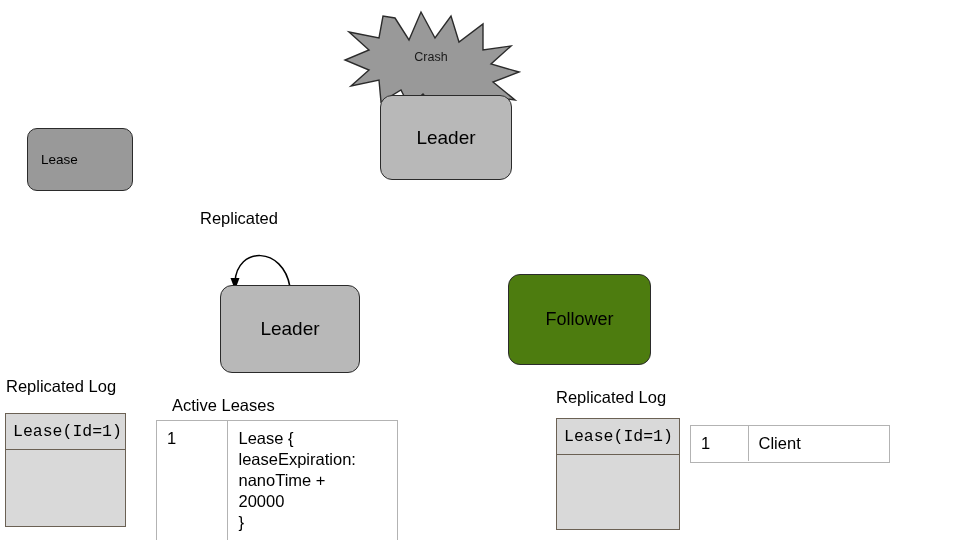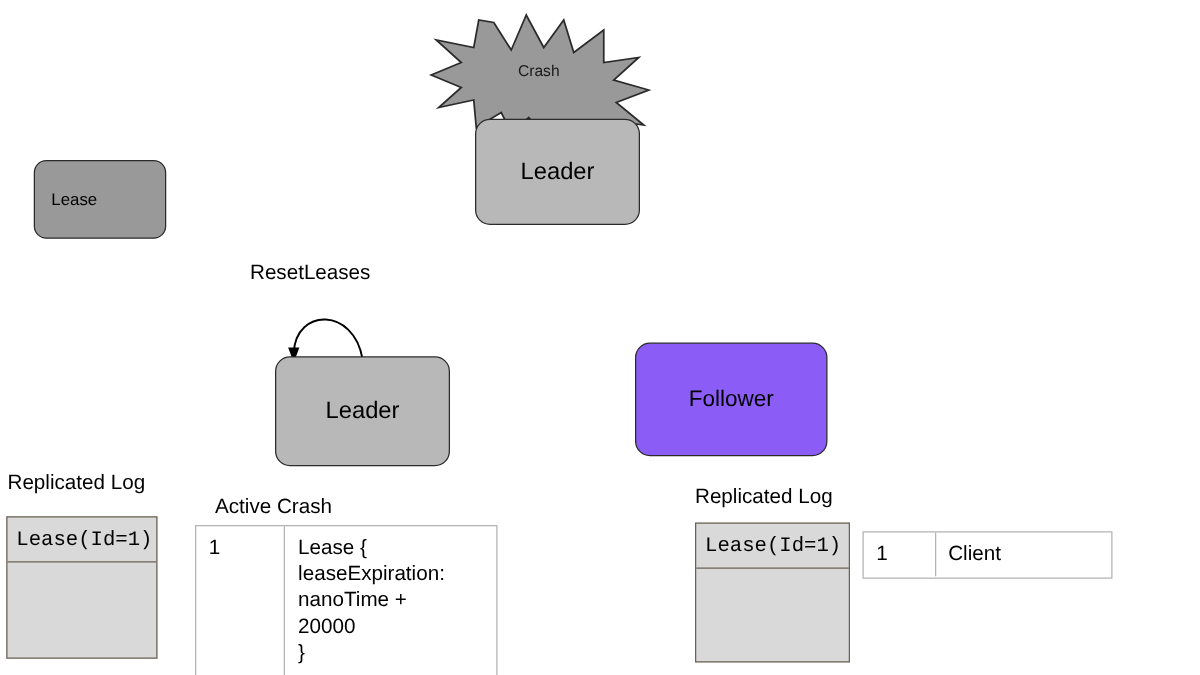--- a/index.html
+++ b/index.html
@@ -50,22 +50,22 @@
     font-size: 19px;
   }
   .node-leader-bottom {
     left: 220px; top: 285px;
     width: 140px; height: 88px;
     background: #b8b8b8;
     font-size: 19px;
   }
   .node-follower {
     left: 508px; top: 274px;
-    width: 154px; height: 91px;
-    background: #8b5cf6;
+    width: 143px; height: 91px;
+    background: #4d7c0f;
     font-size: 18px;
   }
 
   
   .crash-wrap {
     position: absolute;
     left: 343px; top: 10px;
     width: 178px; height: 98px;
   }
   .crash-wrap svg { display: block; }
@@ -167,21 +167,21 @@
     <svg width="178" height="98" viewBox="0 0 178 98">
       <polygon points="52,8 66,30 78,2 92,28 108,6 116,32 140,14 140,40 168,36 148,54 176,62 150,72 172,90 142,86 146,98 124,88 118,97 104,86 92,98 80,84 66,96 58,80 38,92 36,70 8,76 26,60 2,50 26,40 6,22 36,28 40,6" fill="#999999" stroke="#2b2b2b" stroke-width="1.4" stroke-linejoin="miter"></polygon>
     </svg>
     <div class="crash-label">Crash</div>
   </div>
 
   <div class="node node-leader-top">
     <span>Leader</span>
   </div>
 
-  <div class="loop-label">ResetLeases</div>
+  <div class="loop-label">Replicated</div>
 
   <div class="selfloop">
     <svg width="170" height="60" viewBox="0 0 170 60">
       <path d="M 75 47 C 68 6, 22 6, 20 42" fill="none" stroke="#000000" stroke-width="1.5"></path>
       <polygon points="20,50 15.5,38 24.5,38" fill="#000000" stroke="none"></polygon>
     </svg>
   </div>
 
   <div class="node node-leader-bottom">
     <span>Leader</span>
@@ -190,21 +190,21 @@
   <div class="node node-follower">
     <span>Follower</span>
   </div>
 
   <div class="caption cap-log-left">Replicated Log</div>
 
   <div class="logbox logbox-left">
     <div class="log-entry">Lease(Id=1)</div>
   </div>
 
-  <div class="caption cap-active">Active Crash</div>
+  <div class="caption cap-active">Active Leases</div>
 
   <div class="tbl tbl-active">
     <div class="row">
       <div class="cell cell-idx">1</div>
       <div class="cell cell-val">Lease {
 leaseExpiration:
 nanoTime +
 20000
 }</div>
     </div>

